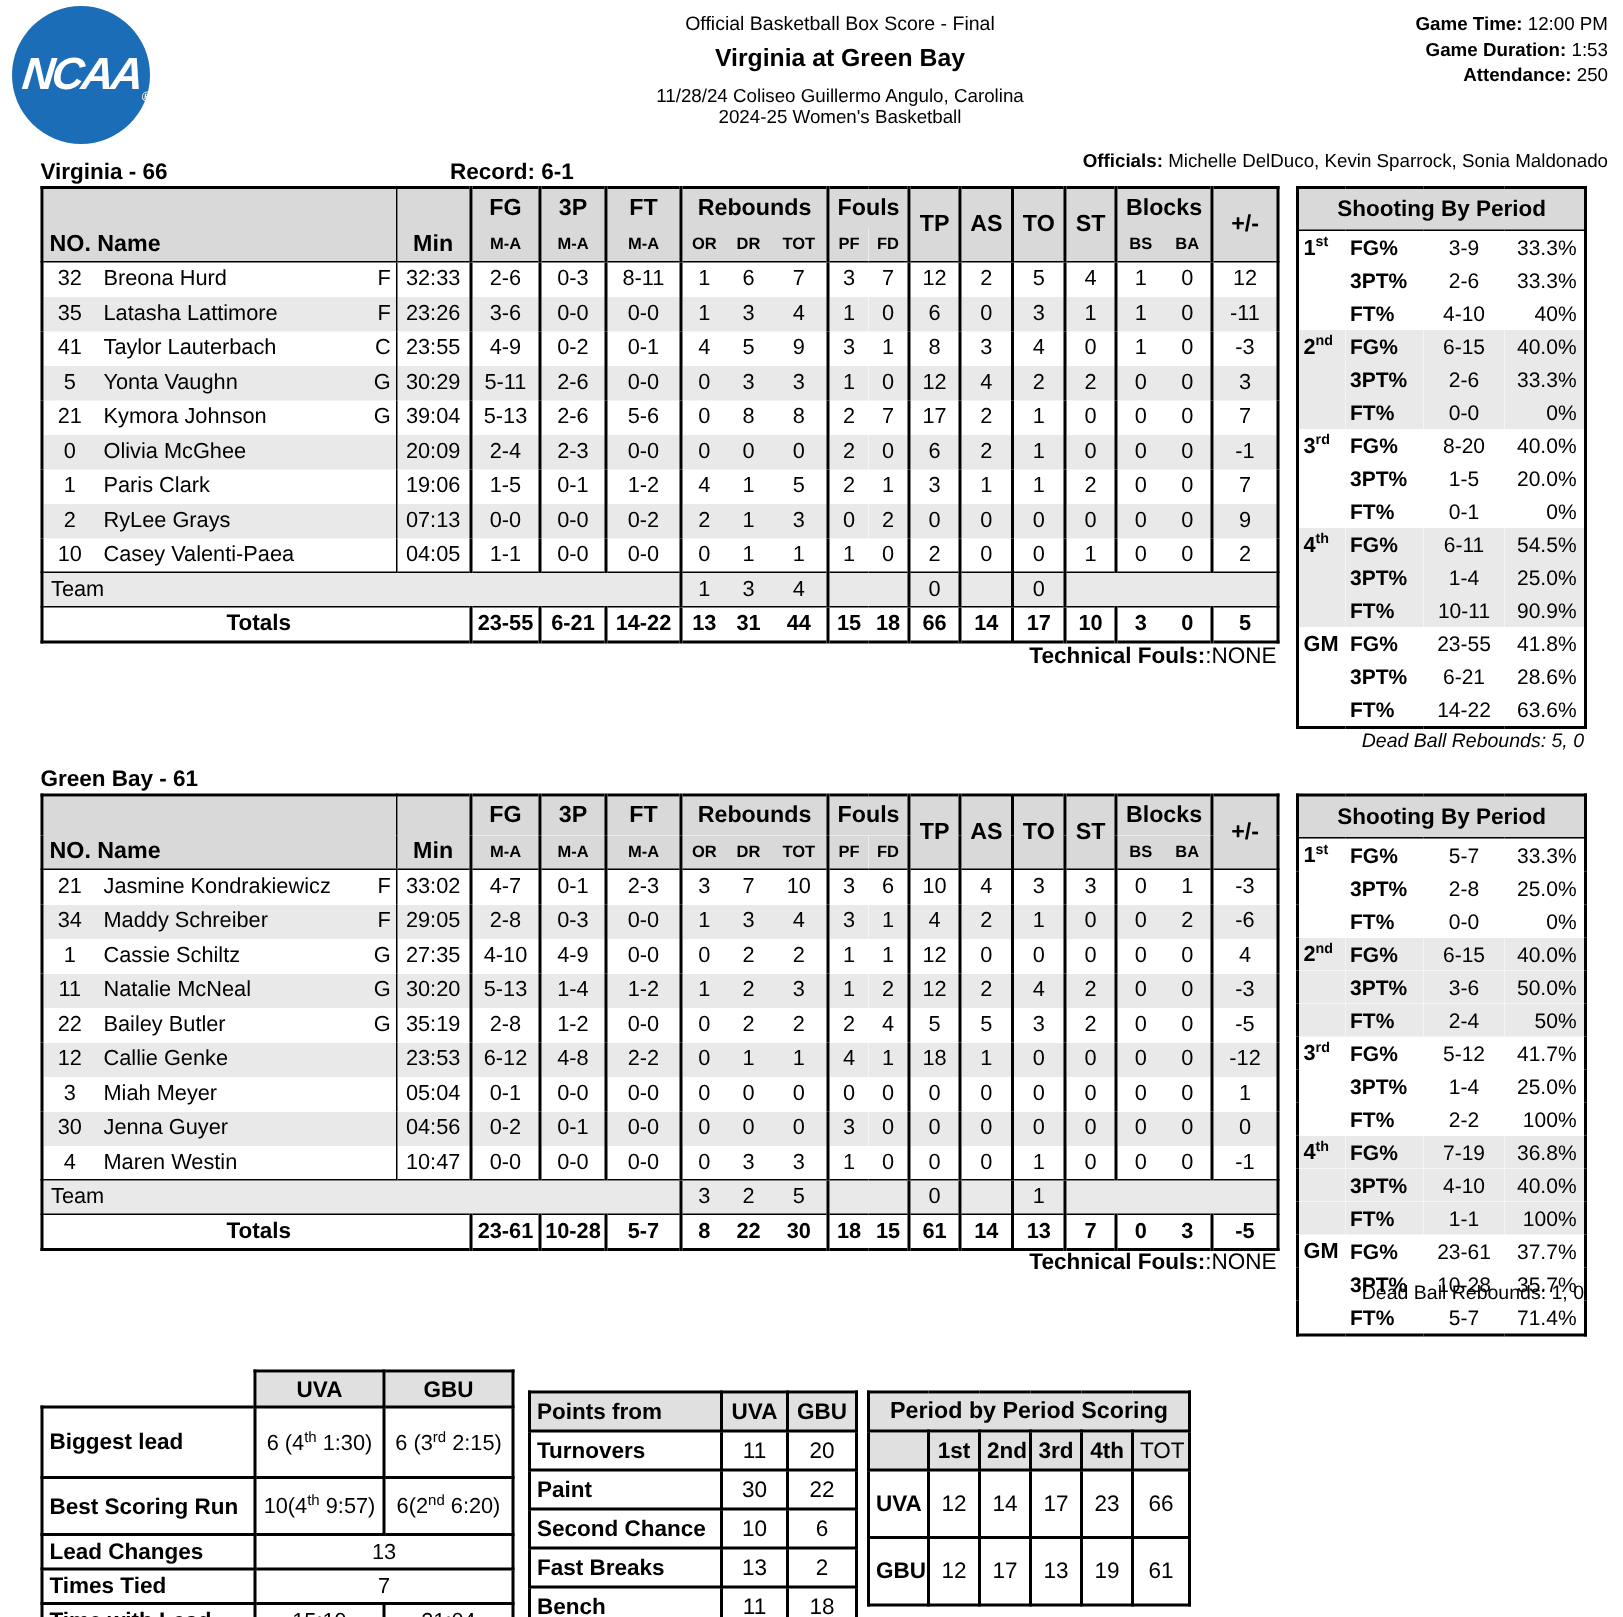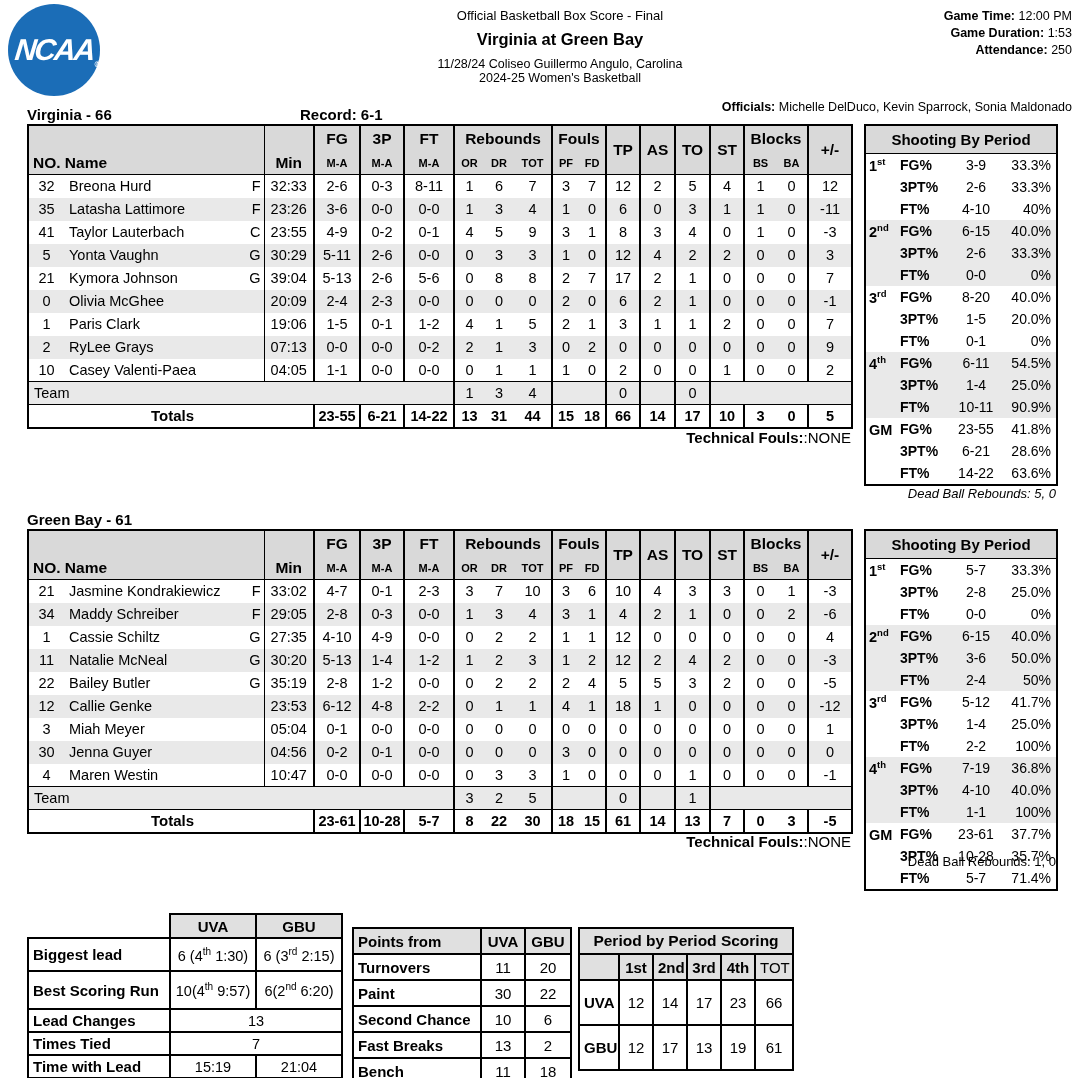--- a/index.html
+++ b/index.html
@@ -59,21 +59,21 @@
 
   
   .bt{position:absolute;border-collapse:collapse;table-layout:fixed;background:#fff;}
   .bt th,.bt td{border:2px solid #000;font-size:15px;padding:0 4px;white-space:nowrap;overflow:hidden;}
   .bt th{background:#e0e0e0;}
   .bt sup{font-size:10px;}
   .gf th{height:22px;}
   .gf th.blank{border:none;background:#fff;}
   .gf td.lab{font-weight:bold;text-align:left;}
   .gf td.val{text-align:center;font-size:14.5px;}
-  .gf tr.rbig{height:33px;}
+  .gf tr.rbig{height:47px;}
   .gf tr.rrun{height:38px;}
   .gf tr.rsm{height:23px;}
   .pf th.tl{text-align:left;height:24px;}
   .pf th.tc{text-align:center;}
   .pf td.lab{font-weight:bold;text-align:left;height:24px;}
   .pf td.val{text-align:center;}
   .ps th.title{height:24px;font-size:15.5px;text-align:center;}
   .ps th.ph{text-align:center;height:24px;}
   .ps th.pt{font-weight:normal;text-align:center;}
   .ps td{text-align:center;}

